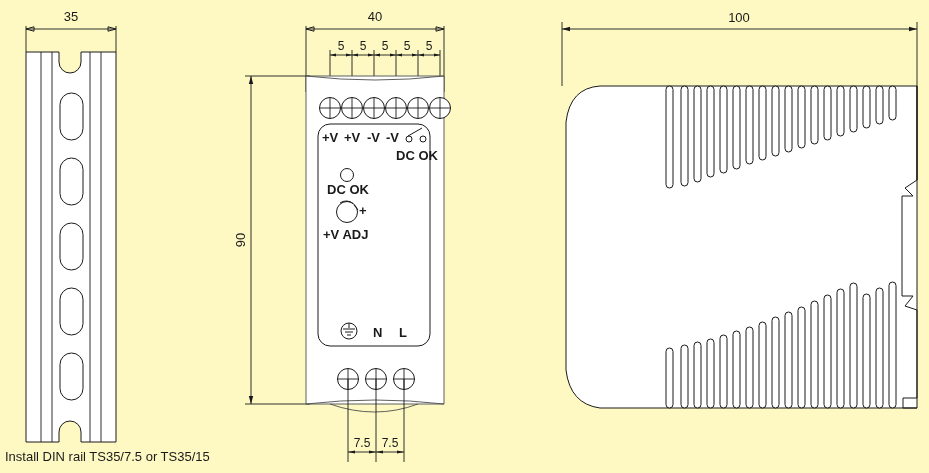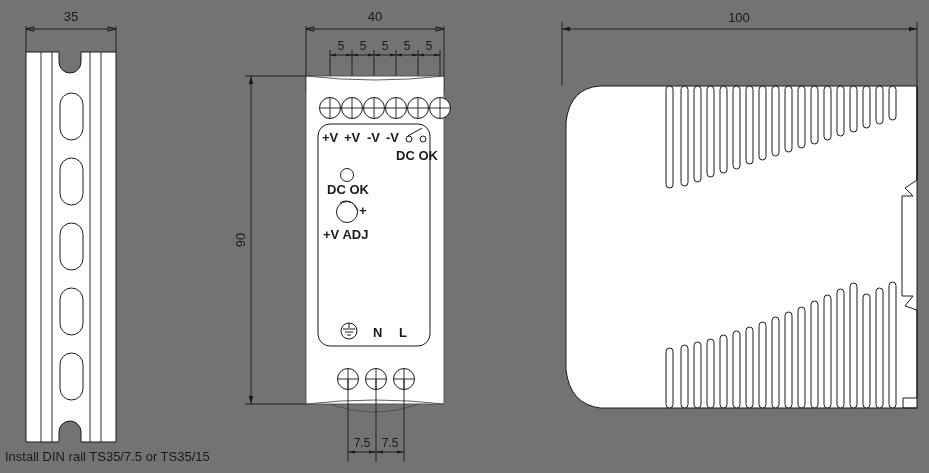--- a/index.html
+++ b/index.html
@@ -1,18 +1,18 @@
 <!DOCTYPE html>
 <html><head>
 <meta charset="utf-8">
 <style>
   html,body{margin:0;padding:0;background:#ffffff;}
   body{width:929px;height:473px;overflow:hidden;
        font-family:"Liberation Sans", sans-serif;color:#1a1a1a;}
-  #sheet{position:relative;width:929px;height:473px;background:#737373;}
+  #sheet{position:relative;width:929px;height:473px;background:#fef9c3;}
   svg{display:block;}
   .dimtxt{font-family:"Liberation Sans", sans-serif;font-size:13px;fill:#1a1a1a;}
   .dimtxt-sm{font-family:"Liberation Sans", sans-serif;font-size:12px;fill:#1a1a1a;}
   .lbl-b{font-family:"Liberation Sans", sans-serif;font-size:13px;fill:#1a1a1a;font-weight:bold;}
   .caption{font-family:"Liberation Sans", sans-serif;font-size:13px;fill:#1a1a1a;}
   .ln{stroke:#1a1a1a;stroke-width:1;fill:none;}
   .ln-thin{stroke:#1a1a1a;stroke-width:0.9;fill:none;}
   .ln-gray{stroke:#4d4d4d;stroke-width:0.9;fill:none;}
   .fillw{fill:#ffffff;}
 </style>

